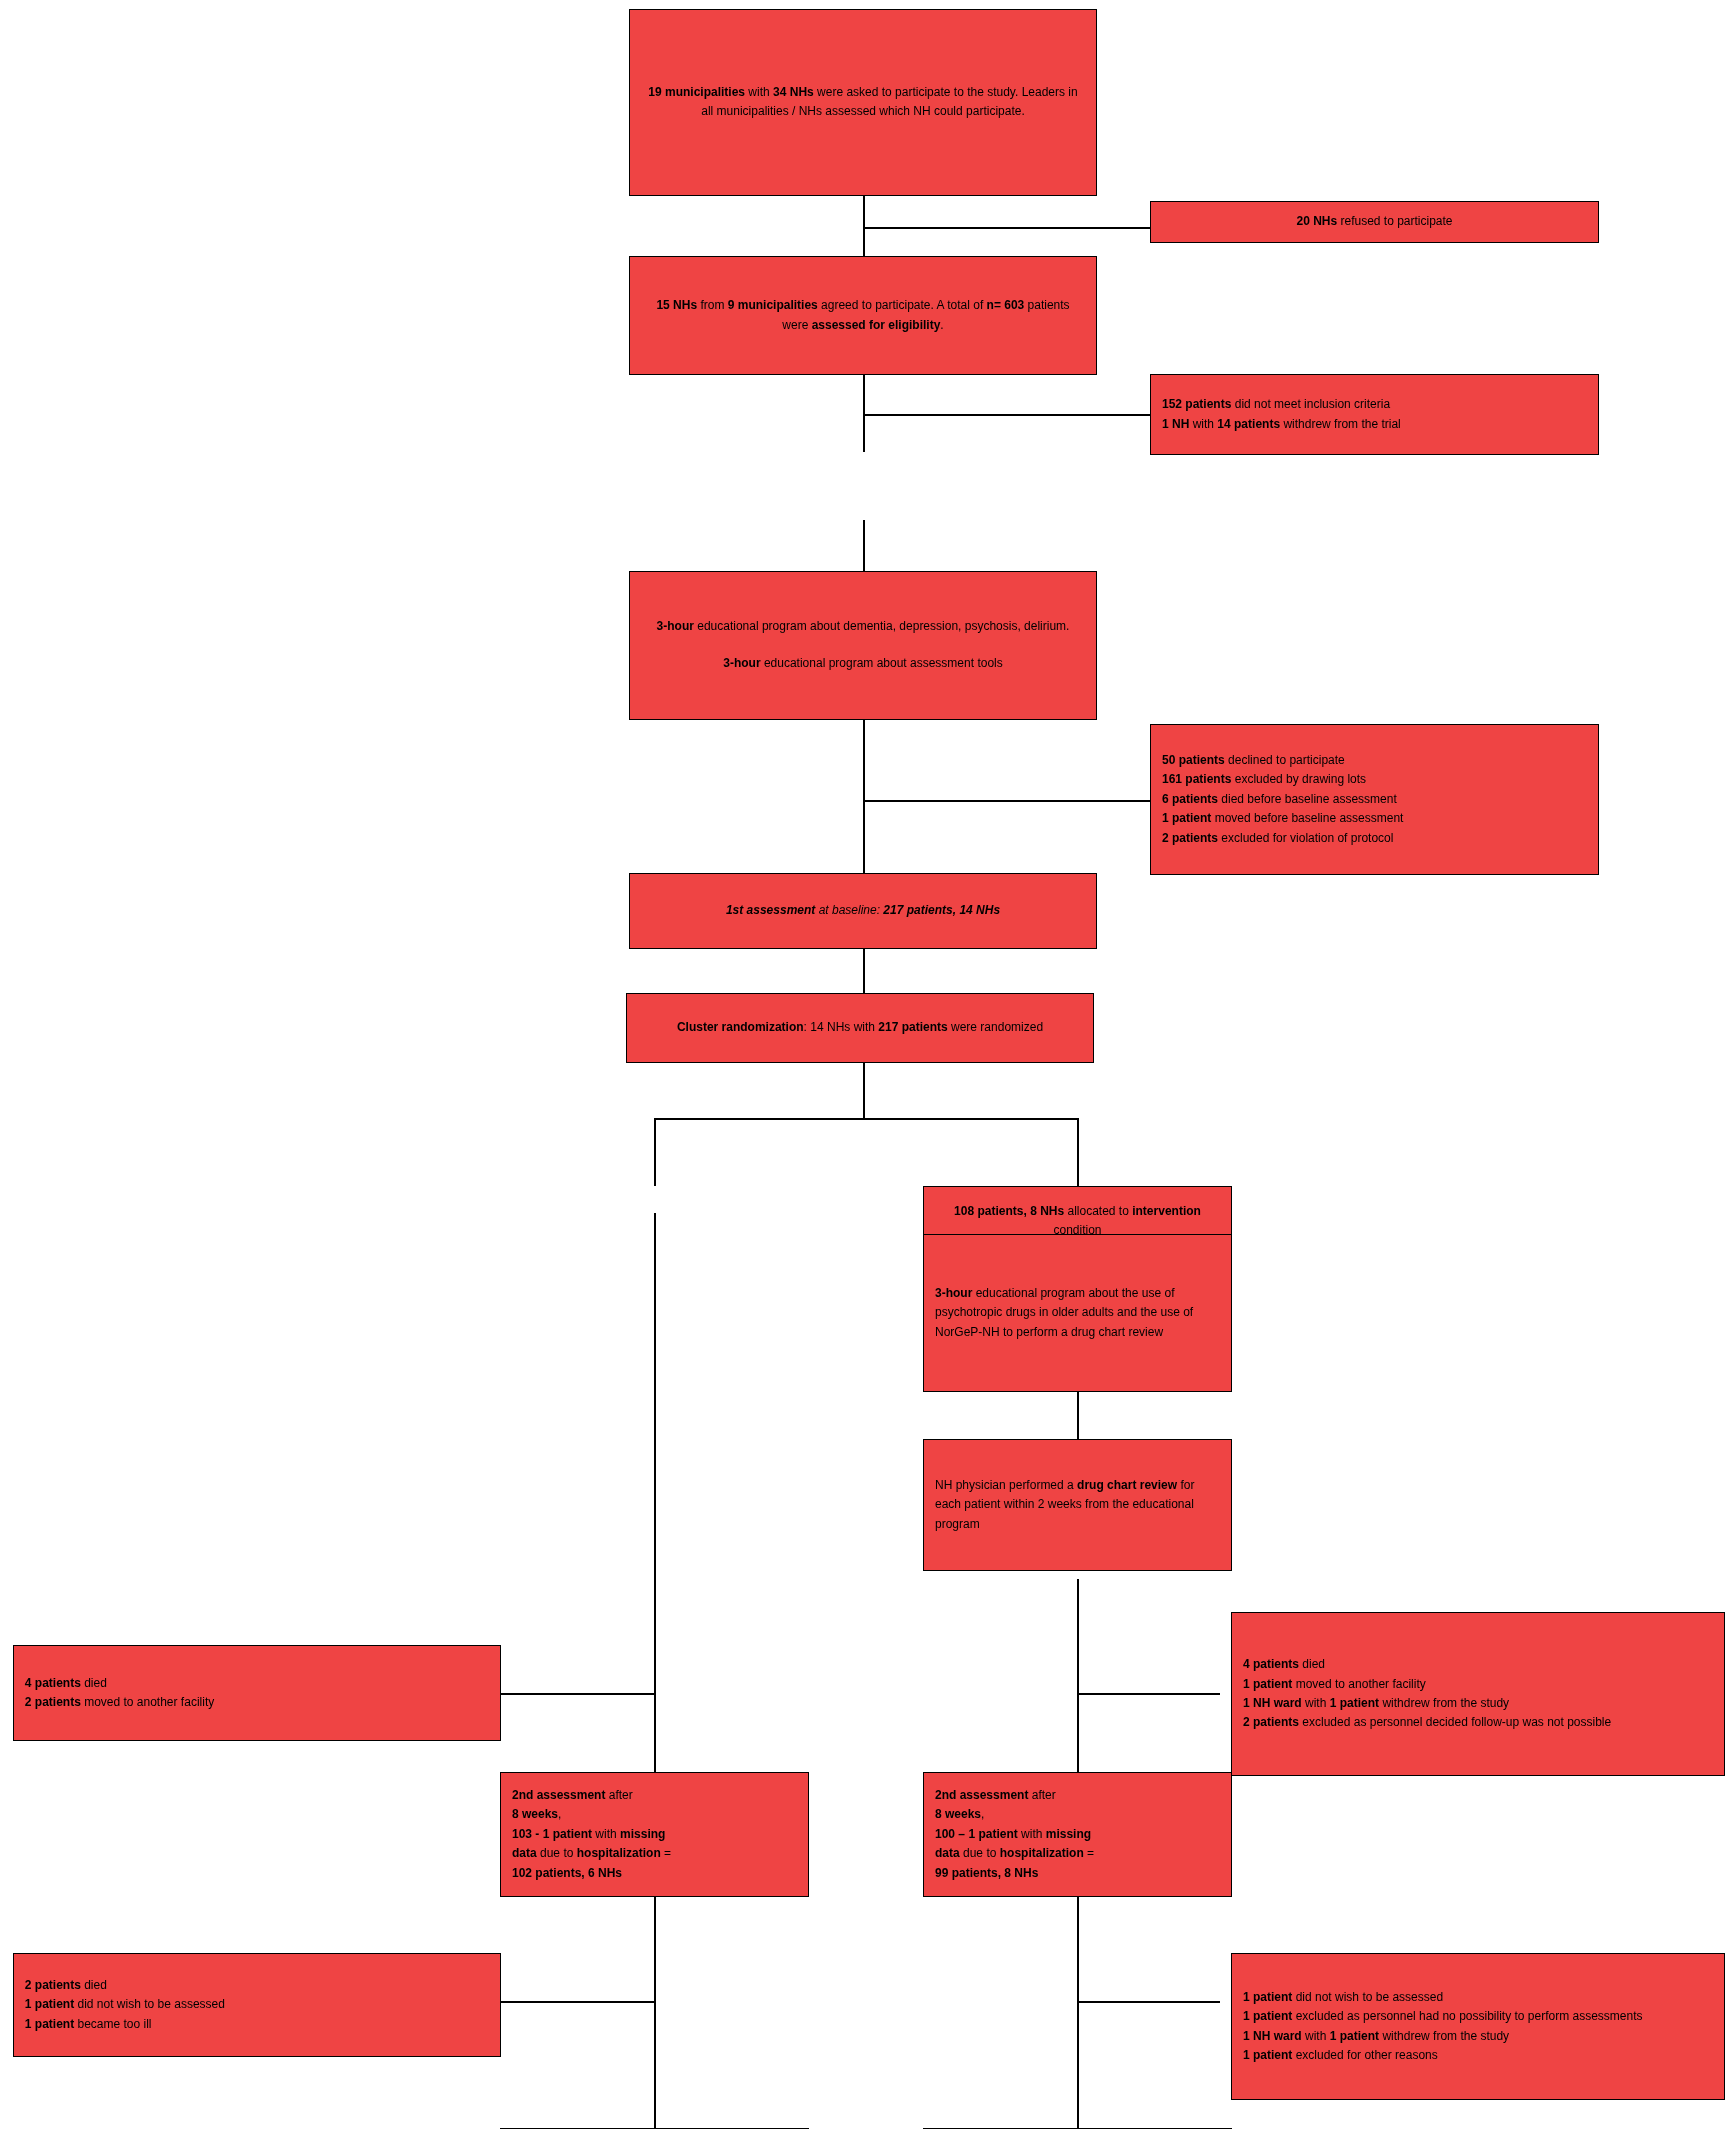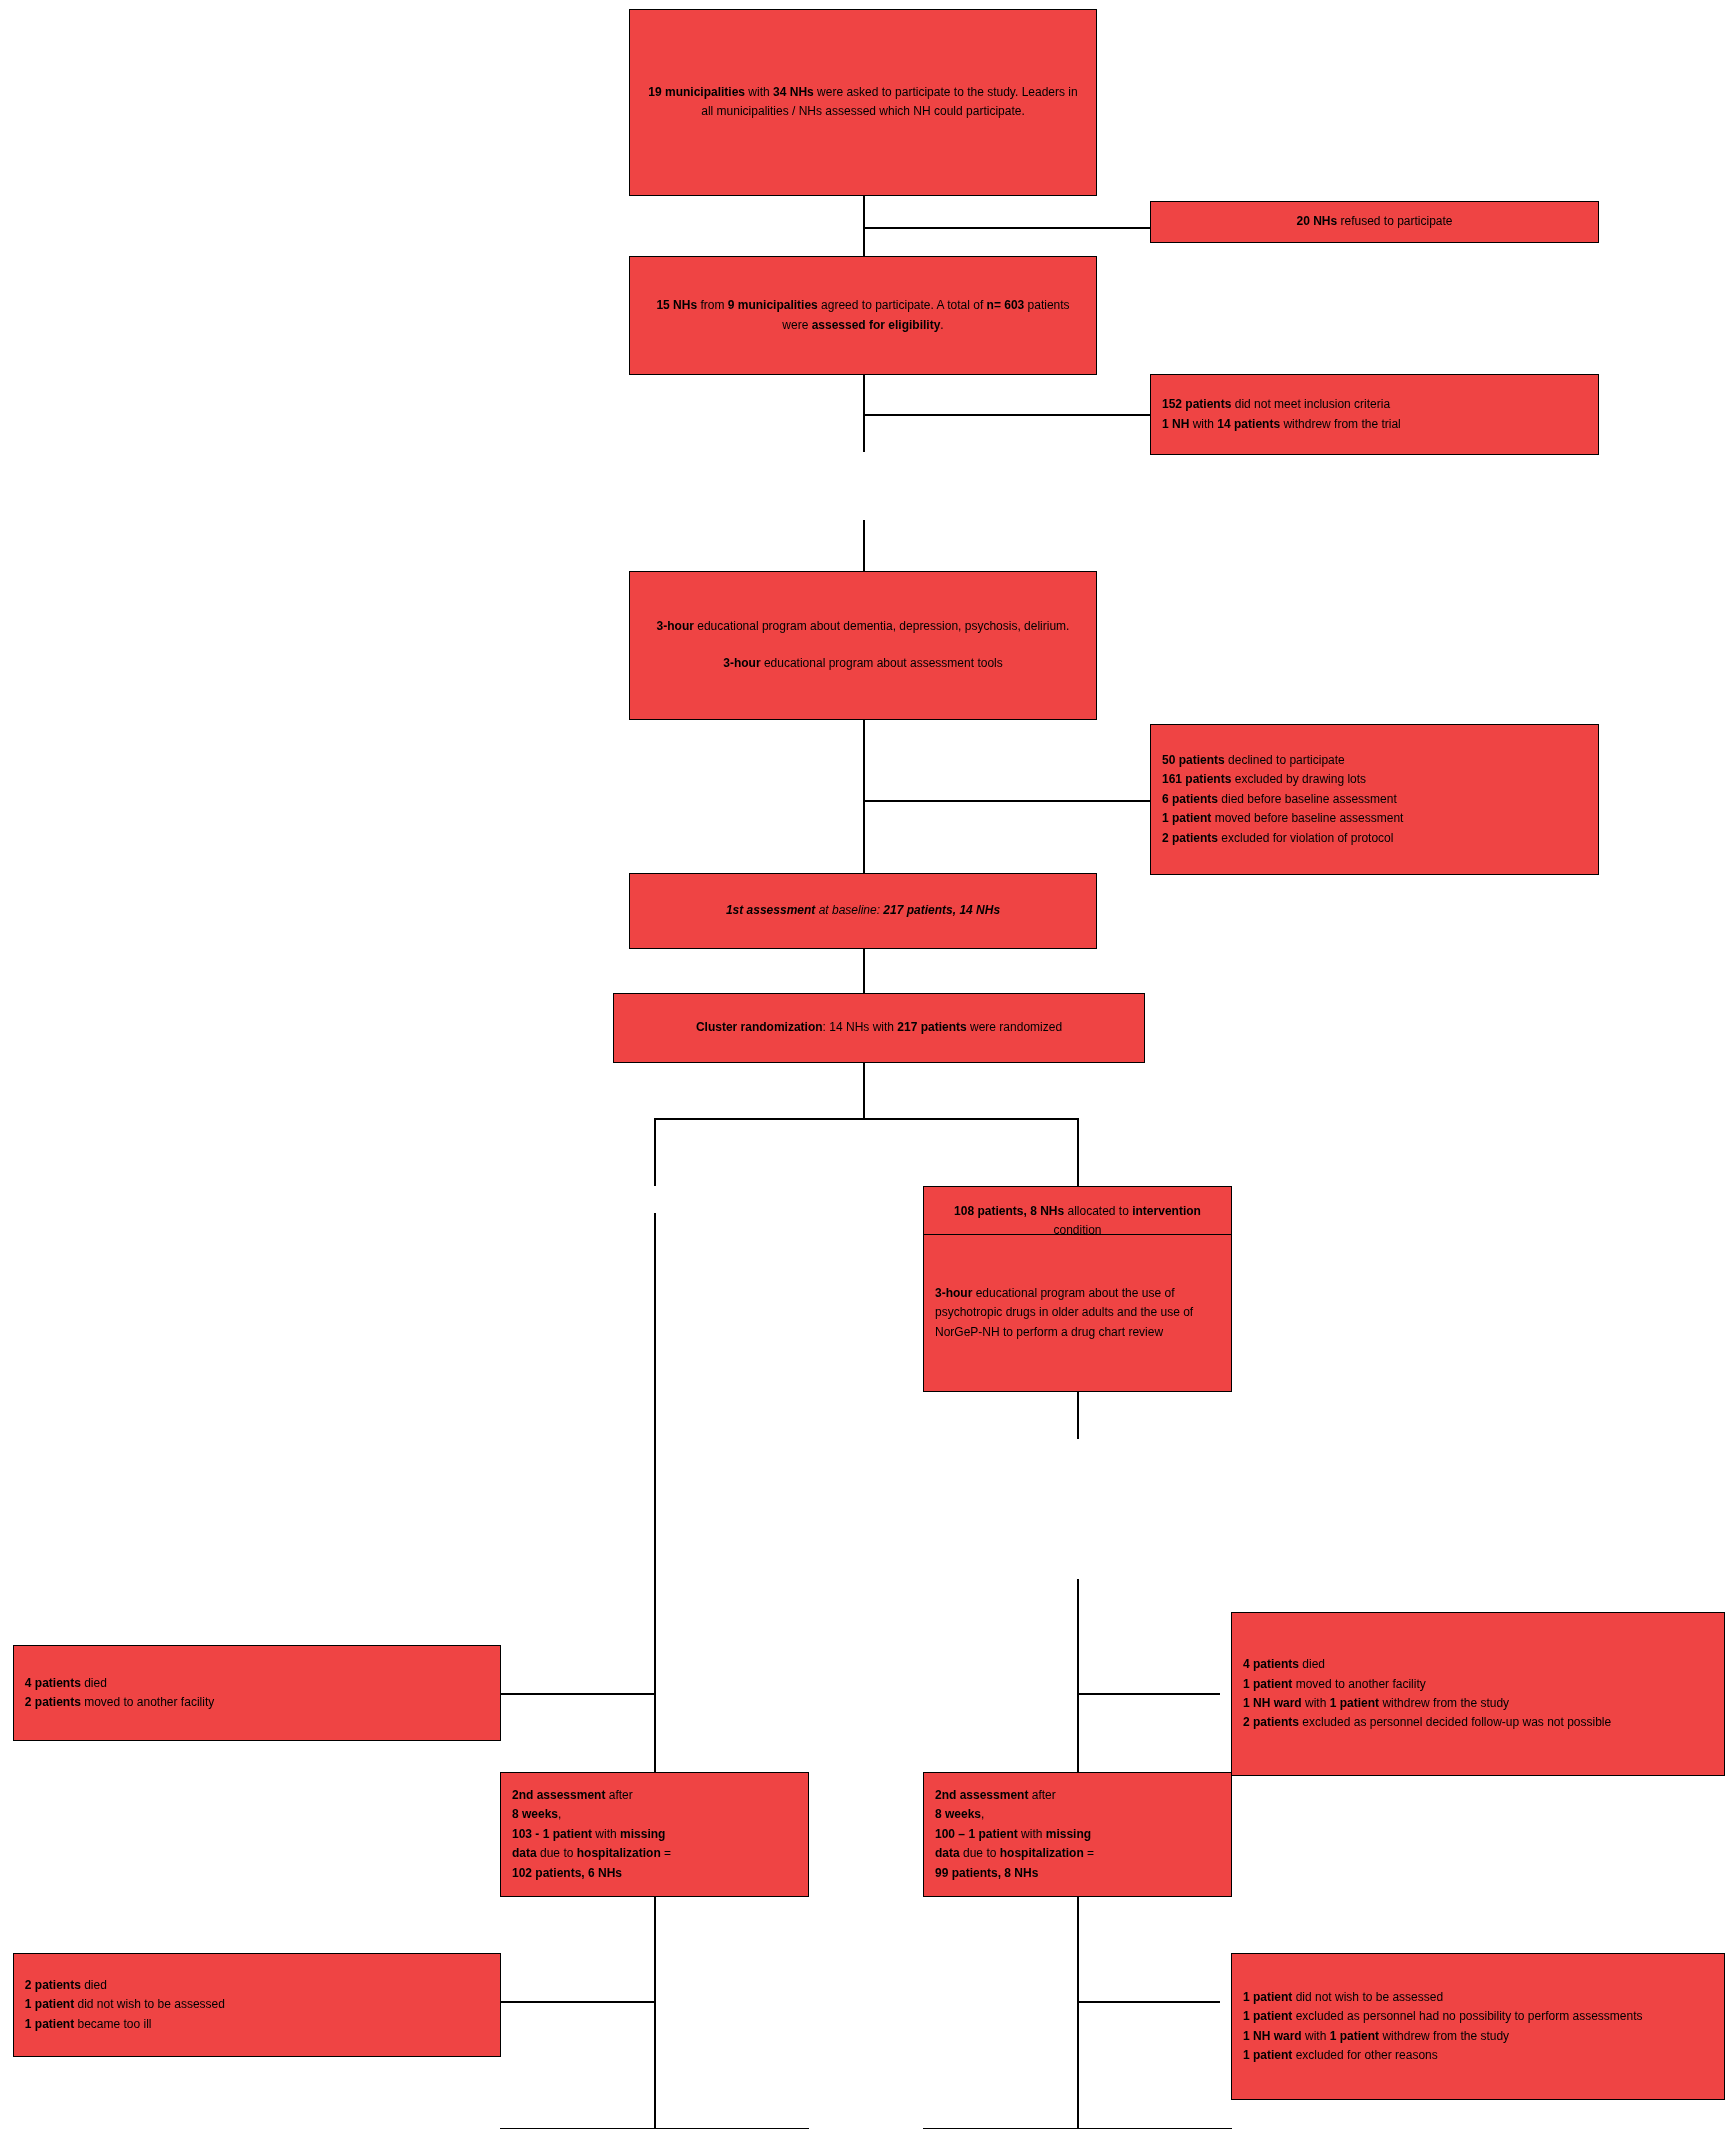--- a/index.html
+++ b/index.html
@@ -120,39 +120,44 @@
       <b>2 patients</b><span> excluded for violation of protocol</span>
     </p>
   </div>
 
   <div class="box ctr" style="left:629px;top:873px;width:468px;height:76px;font-style:italic;">
     <p>
       <b>1st assessment</b><span> at baseline: </span><b>217 patients, 14 NHs</b>
     </p>
   </div>
 
-  <div class="box ctr" style="left:613px;top:993px;width:532px;height:70px;">
+  <div class="box ctr" style="left:626px;top:993px;width:468px;height:70px;">
     <p>
       <b>Cluster randomization</b><span>: 14 NHs with </span><b>217 patients</b><span> were randomized</span>
     </p>
   </div>
 
 
   <div class="box ctr" style="left:923px;top:1186px;width:309px;height:70px;">
     <p>
       <b>108 patients, 8 NHs</b><span> allocated to </span><b>intervention</b><span> condition</span>
     </p>
   </div>
 
   <div class="box lft" style="left:923px;top:1234px;width:309px;height:158px;">
     <p>
       <b>3-hour</b><span> educational program about the use of psychotropic drugs in older adults and the use of NorGeP-NH to perform a drug chart review</span>
     </p>
   </div>
 
+  <div class="box lft" style="left:923px;top:1439px;width:309px;height:132px;">
+    <p>
+      <span>NH physician performed a </span><b>drug chart review</b><span> for each patient within 2 weeks from the educational program</span>
+    </p>
+  </div>
 
   <div class="box lft" style="left:12.8px;top:1645px;width:488px;height:96px;">
     <p>
       <b>4 patients</b><span> died</span>
     </p>
     <p>
       <b>2 patients</b><span> moved to another facility</span>
     </p>
   </div>
 

